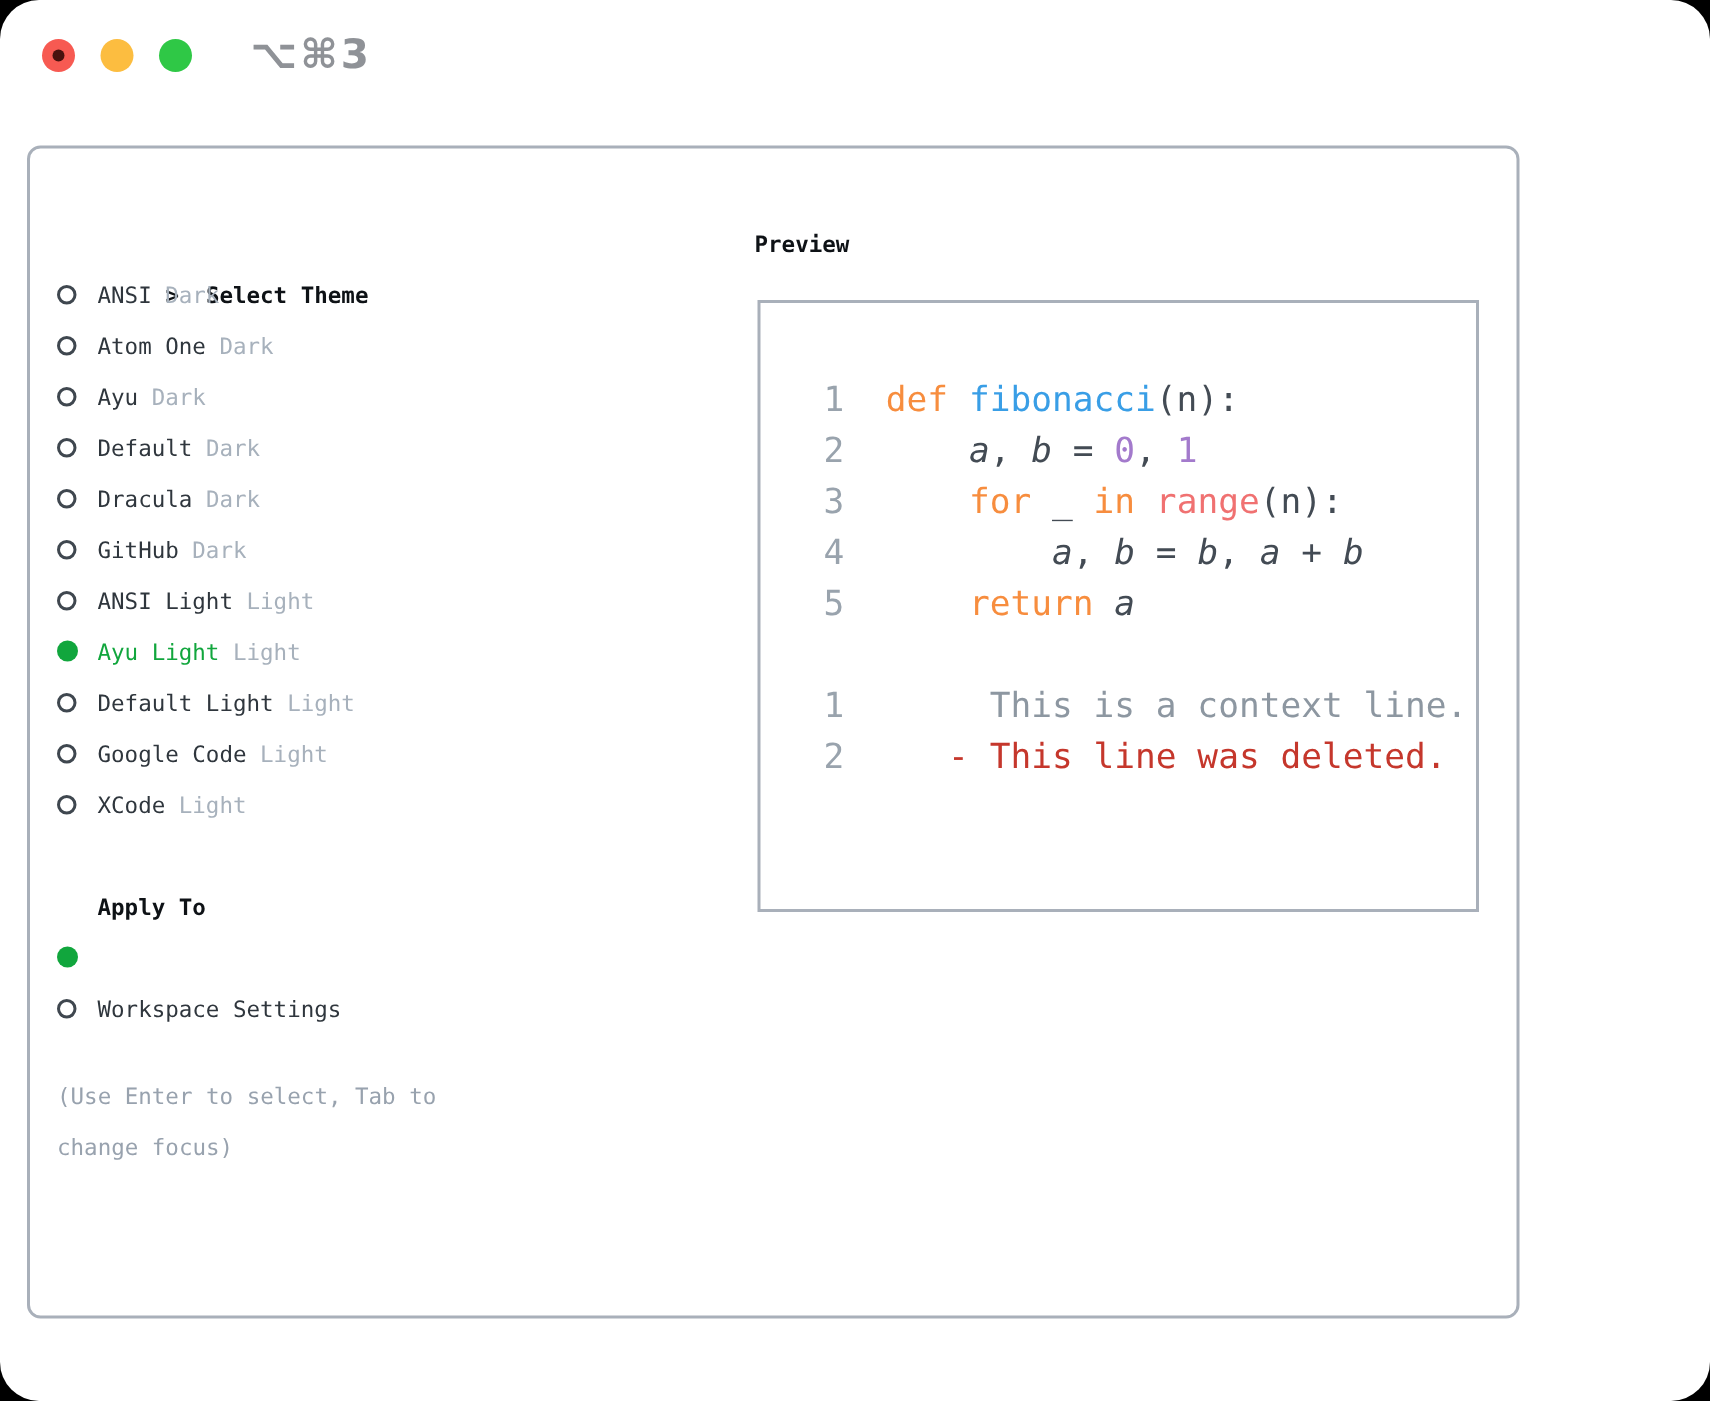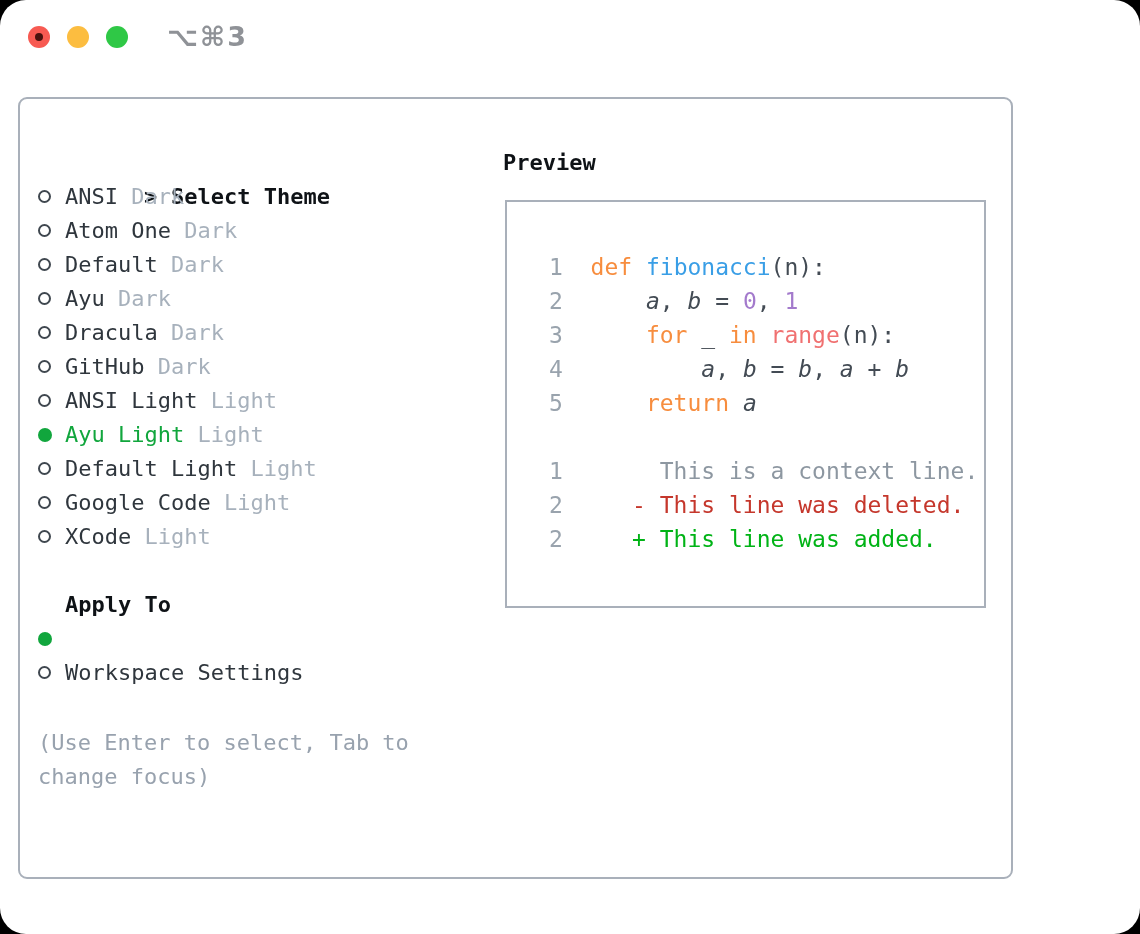--- a/index.html
+++ b/index.html
@@ -30,36 +30,36 @@
     font-size:27px;font-weight:700;color:var(--title_gray);
     letter-spacing:2px;line-height:22px;
   }
   
   .main-box{
     position:absolute;left:18px;top:97px;width:995px;height:782px;
     box-sizing:border-box;border:2px solid var(--border_gray);border-radius:9px;
     background:#fff;
   }
   .left-col{position:absolute;left:18px;top:47px;}
-  .row{height:34px;line-height:34px;font-size:22px;white-space:pre;color:var(--name_dark);}
+  .row{height:34px;line-height:34px;font-size:15px;white-space:pre;color:var(--name_dark);}
   .pfx{display:inline-block;width:27px;}
   .prompt{font-weight:700;color:var(--header_black);}
   .hdr{font-weight:700;color:var(--header_black);}
   .circ{
     display:inline-block;width:13px;height:13px;box-sizing:border-box;
     border:2px solid var(--ring_gray);border-radius:50%;
     vertical-align:middle;margin-top:-3px;
   }
   .circ.sel{background:var(--select_green);border:none;width:14px;height:14px;}
   .t-name{color:var(--name_dark);}
   .t-name.sel{color:var(--select_green);}
   .t-variant{color:var(--variant_gray);}
   .apply-label{margin-top:34px;margin-left:27px;}
   .hint{color:var(--hint_gray);}
-  .hint-first{margin-top:36px;}
+  .hint-first{margin-top:24px;}
   
   .preview-title{position:absolute;left:483px;top:47px;}
   .preview-box{
     position:absolute;left:485px;top:101px;width:481px;height:408px;
     box-sizing:border-box;border:2px solid var(--border_gray);
     background:#fff;
     padding-left:32px;
   }
   .pv-code{padding:48px 0 0 10px;}
   .cl{height:34px;line-height:34px;font-size:23px;white-space:pre;color:var(--code_fg);}
@@ -80,22 +80,22 @@
   <div class="main-box">
 
     <div class="left-col">
       <div class="row">
         <span class="pfx prompt">&gt;</span><span class="hdr">Select Theme</span>
       </div>
 
       <div id="theme-list">
           <div class="row"><span class="pfx"><span class="circ"></span></span><span class="t-name">ANSI</span> <span class="t-variant">Dark</span></div>
           <div class="row"><span class="pfx"><span class="circ"></span></span><span class="t-name">Atom One</span> <span class="t-variant">Dark</span></div>
+          <div class="row"><span class="pfx"><span class="circ"></span></span><span class="t-name">Ayu</span> <span class="t-variant">Dark</span></div>
           <div class="row"><span class="pfx"><span class="circ"></span></span><span class="t-name">Default</span> <span class="t-variant">Dark</span></div>
-          <div class="row"><span class="pfx"><span class="circ"></span></span><span class="t-name">Ayu</span> <span class="t-variant">Dark</span></div>
           <div class="row"><span class="pfx"><span class="circ"></span></span><span class="t-name">Dracula</span> <span class="t-variant">Dark</span></div>
           <div class="row"><span class="pfx"><span class="circ"></span></span><span class="t-name">GitHub</span> <span class="t-variant">Dark</span></div>
           <div class="row"><span class="pfx"><span class="circ"></span></span><span class="t-name">ANSI Light</span> <span class="t-variant">Light</span></div>
           <div class="row"><span class="pfx"><span class="circ sel"></span></span><span class="t-name sel">Ayu Light</span> <span class="t-variant">Light</span></div>
           <div class="row"><span class="pfx"><span class="circ"></span></span><span class="t-name">Default Light</span> <span class="t-variant">Light</span></div>
           <div class="row"><span class="pfx"><span class="circ"></span></span><span class="t-name">Google Code</span> <span class="t-variant">Light</span></div>
           <div class="row"><span class="pfx"><span class="circ"></span></span><span class="t-name">XCode</span> <span class="t-variant">Light</span></div>
         </div>
 
       <div class="row hdr apply-label">Apply To</div>
@@ -116,18 +116,17 @@
     <div class="preview-box">
       <div class="pv-code" id="preview-code">
           <div class="cl"><span class="ln">1</span><span style="color: var(--keyword);">def</span><span> </span><span style="color: var(--function);">fibonacci</span><span>(n):</span></div>
           <div class="cl"><span class="ln">2</span><span>    </span><span style="font-style: italic;">a</span><span>, </span><span style="font-style: italic;">b</span><span> = </span><span style="color: var(--number);">0</span><span>, </span><span style="color: var(--number);">1</span></div>
           <div class="cl"><span class="ln">3</span><span>    </span><span style="color: var(--keyword);">for</span><span> _ </span><span style="color: var(--keyword);">in</span><span> </span><span style="color: var(--builtin);">range</span><span>(n):</span></div>
           <div class="cl"><span class="ln">4</span><span>        </span><span style="font-style: italic;">a</span><span>, </span><span style="font-style: italic;">b</span><span> = </span><span style="font-style: italic;">b</span><span>, </span><span style="font-style: italic;">a</span><span> + </span><span style="font-style: italic;">b</span></div>
           <div class="cl"><span class="ln">5</span><span>    </span><span style="color: var(--keyword);">return</span><span> </span><span style="font-style: italic;">a</span></div>
           <div class="cl"><span class="ln"></span></div>
           <div class="cl"><span class="ln">1</span><span style="color: var(--context); margin-top: 44px;">     This is a context line.</span></div>
           <div class="cl"><span class="ln">2</span><span>   </span><span style="color: var(--deleted);">- This line was deleted.</span></div>
-          <div class="cl"><span class="ln">2</span><span>   </span><span style="color: var(--added);">+ This line was added.</span></div>
         </div>
     </div>
 
   </div>
 </div>
 
 </body></html>

